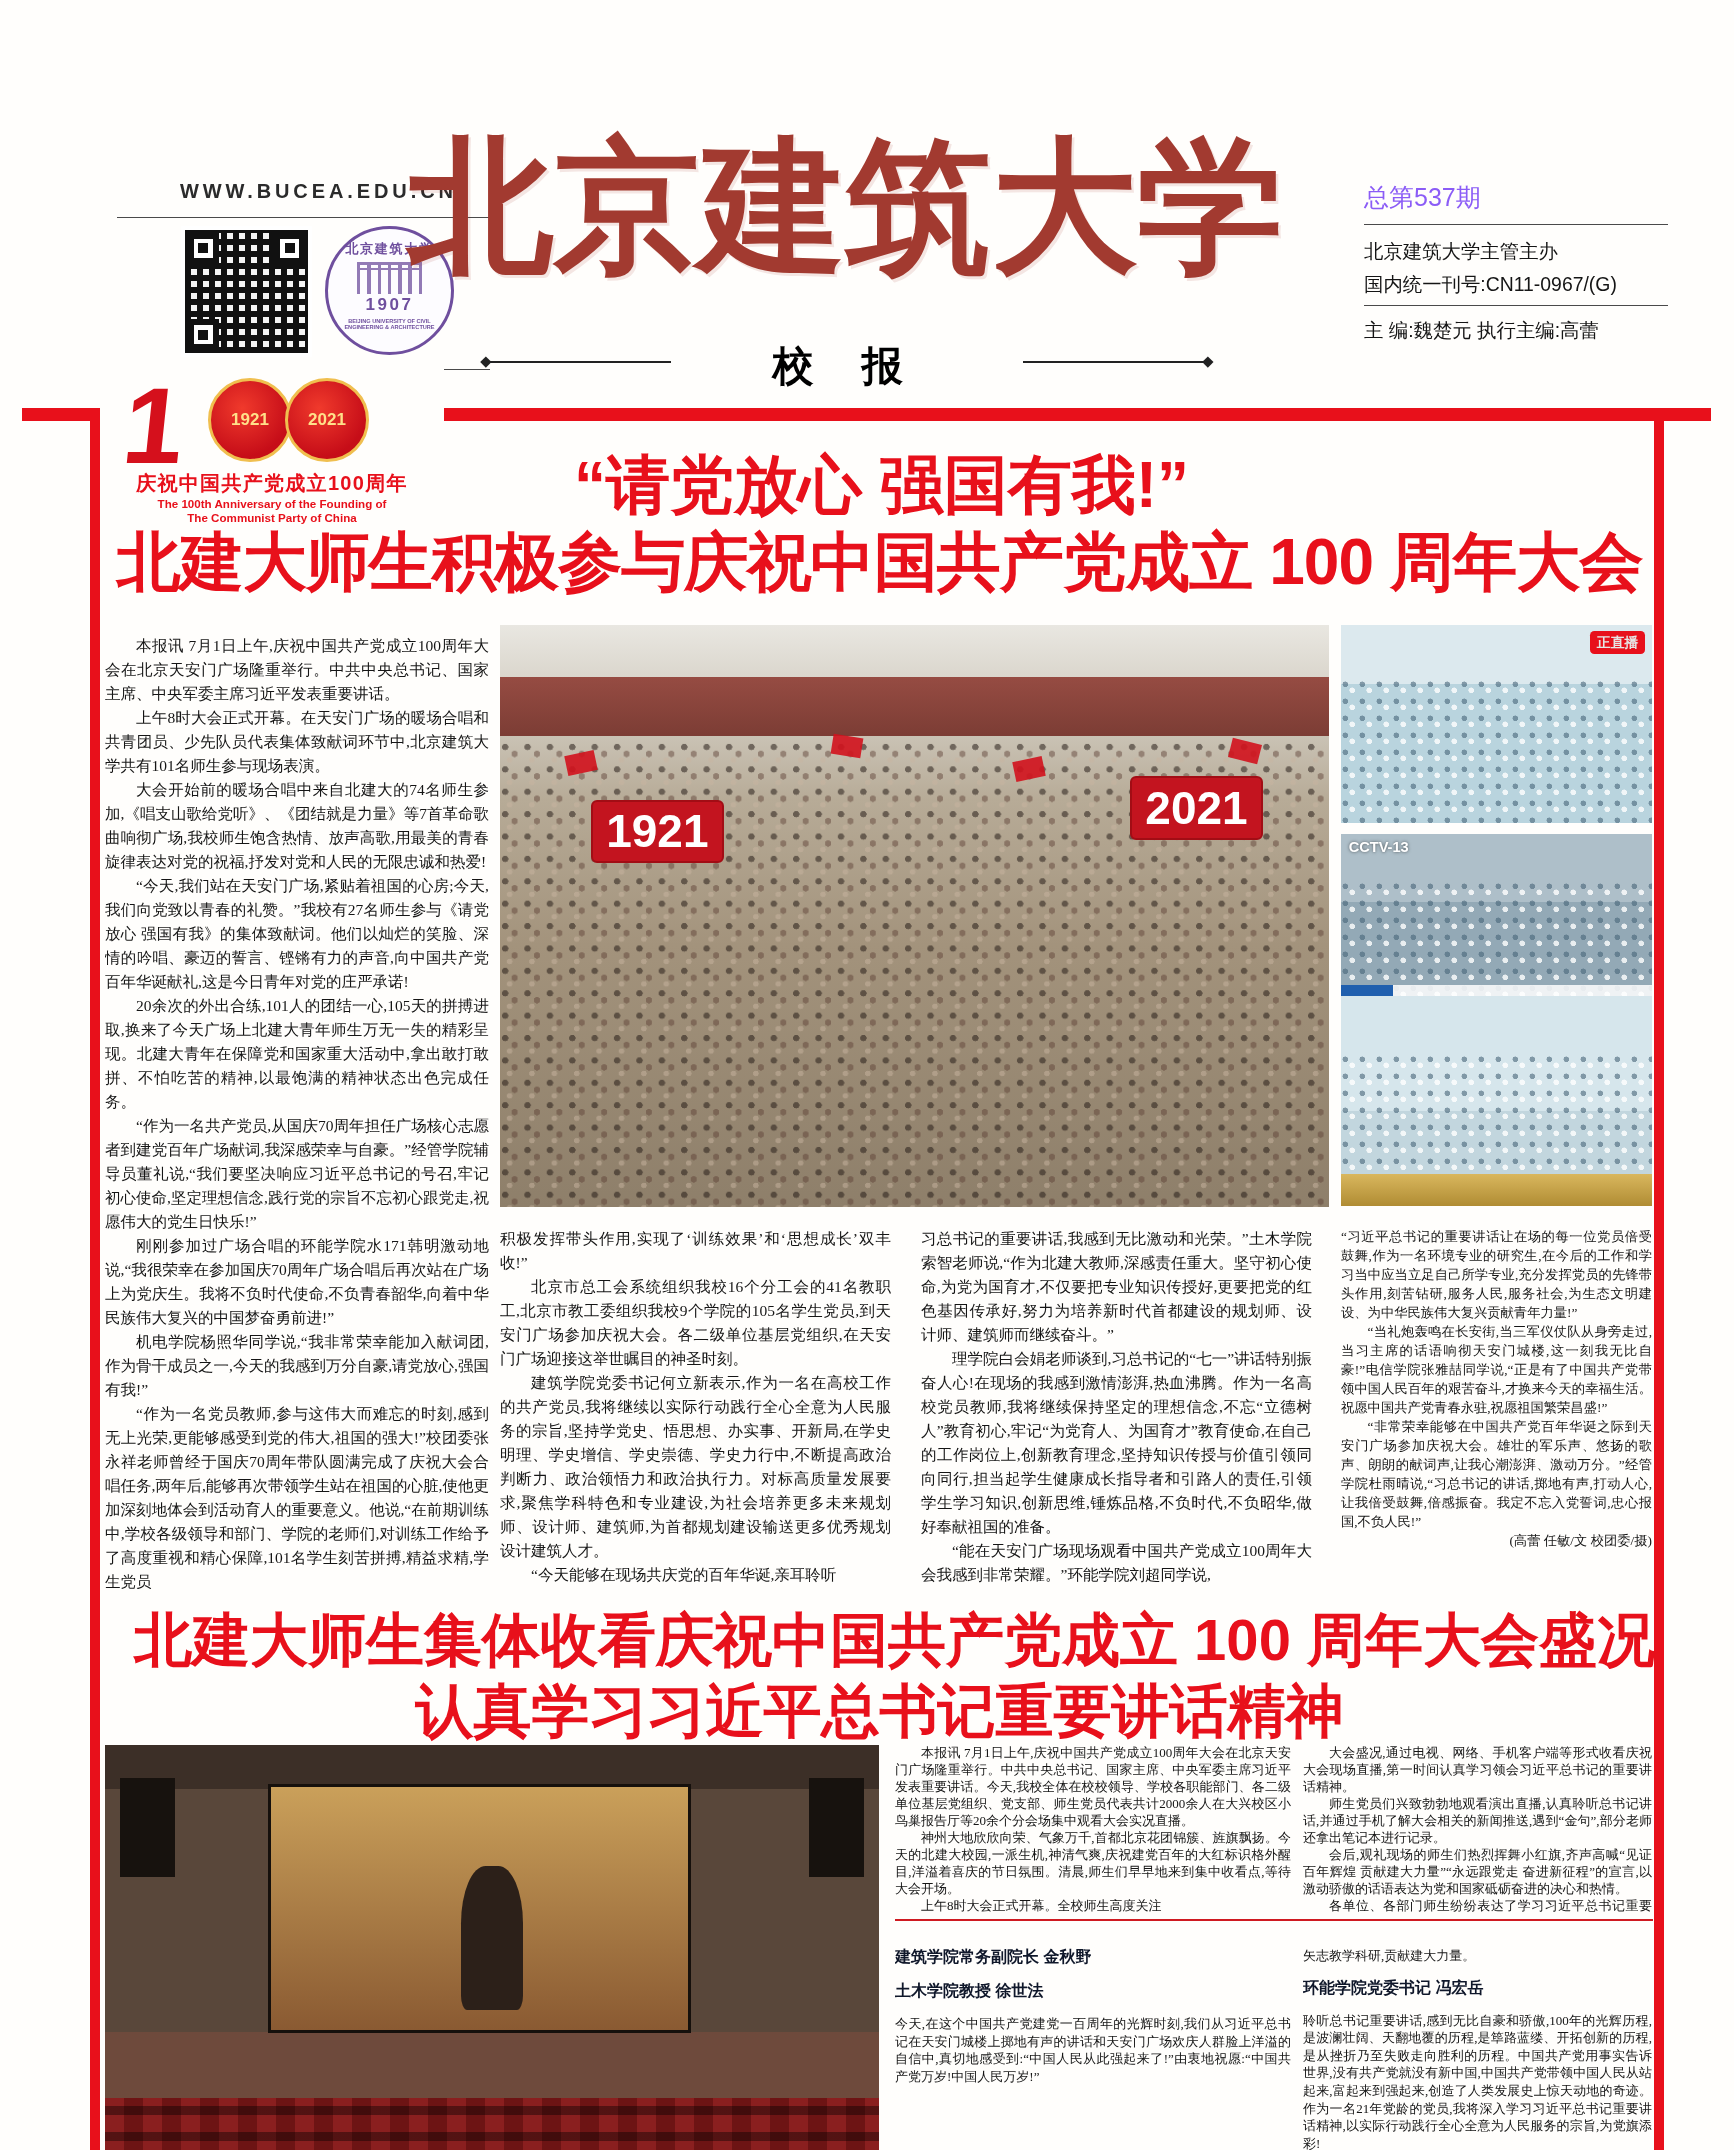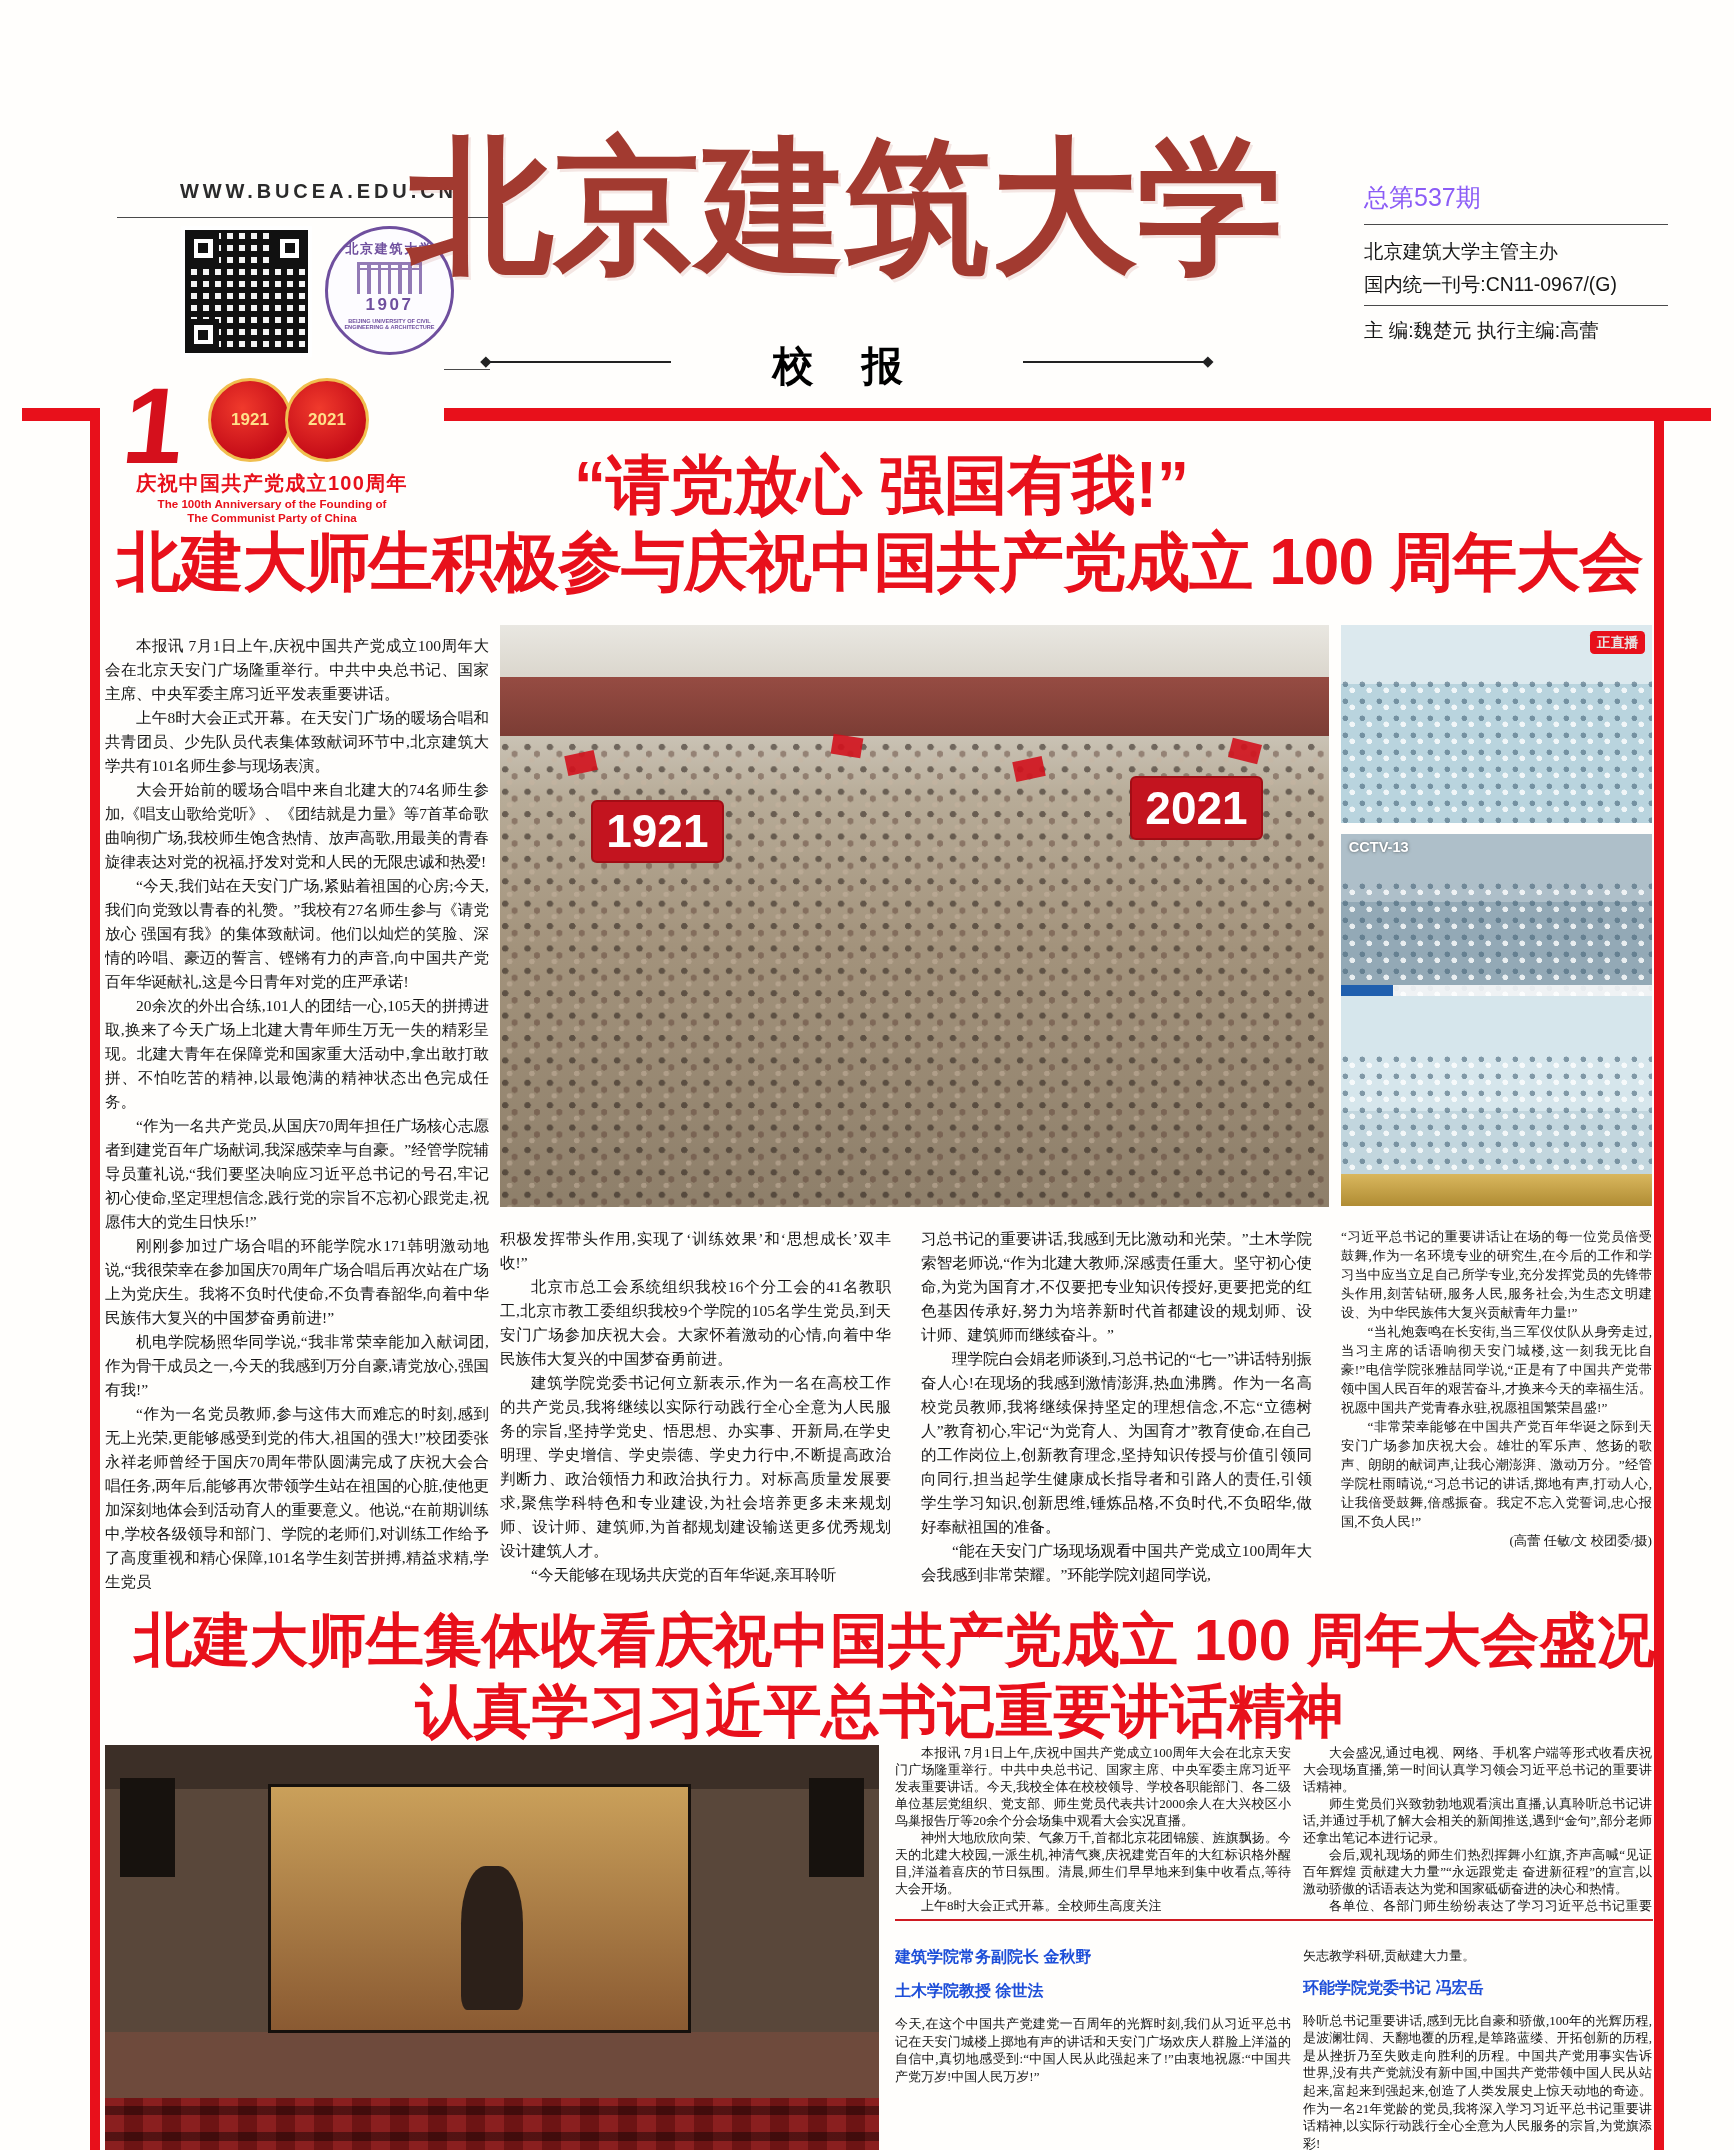--- a/index.html
+++ b/index.html
@@ -115,21 +115,21 @@
      background:repeating-linear-gradient(90deg,#8a1f1f 0 19px,#6d1414 19px 38px),
      repeating-linear-gradient(0deg,rgba(0,0,0,.4) 0 8.6px,rgba(0,0,0,0) 8.6px 26px);background-blend-mode:multiply;}
   #photo-hall .spk{position:absolute;width:7%;height:18%;background:#17120e;top:6%;}
   .art2 .p{margin:0;font-size:13px;line-height:17px;text-indent:2em;}
   #a2ca{left:895px;top:1744px;width:396px;height:171px;}
   #a2cb{left:1303px;top:1744px;width:349px;height:171px;}
   #divider2{left:895px;top:1919px;width:758px;height:1.7px;background:#cf1a21;}
   #secA{left:895px;top:1934px;width:396px;height:656px;}
   #secB{left:1303px;top:1934px;width:349px;height:656px;}
   .sec-h{font-family:"Liberation Sans","DejaVu Sans",sans-serif;font-weight:700;font-size:16px;
-         margin:13px 0 4.3px;color:#1d4ed8;text-indent:0;}
+         margin:13px 0 4.3px;color:#0f172a;text-indent:0;}
   .sec .p{font-size:13px;line-height:17.6px;}
 </style>
 </head>
 <body>
 
 <div id="page">
 
   <div class="abs sans" id="website">WWW.BUCEA.EDU.CN</div>
   <div class="abs hairline" id="hline1"></div>
   <div class="abs" id="qr">
@@ -218,21 +218,21 @@
       <p class="p">大会开始前的暖场合唱中来自北建大的74名师生参加,《唱支山歌给党听》、《团结就是力量》等7首革命歌曲响彻广场,我校师生饱含热情、放声高歌,用最美的青春旋律表达对党的祝福,抒发对党和人民的无限忠诚和热爱!</p>
       <p class="p">“今天,我们站在天安门广场,紧贴着祖国的心房;今天,我们向党致以青春的礼赞。”我校有27名师生参与《请党放心 强国有我》的集体致献词。他们以灿烂的笑脸、深情的吟唱、豪迈的誓言、铿锵有力的声音,向中国共产党百年华诞献礼,这是今日青年对党的庄严承诺!</p>
       <p class="p">20余次的外出合练,101人的团结一心,105天的拼搏进取,换来了今天广场上北建大青年师生万无一失的精彩呈现。北建大青年在保障党和国家重大活动中,拿出敢打敢拼、不怕吃苦的精神,以最饱满的精神状态出色完成任务。</p>
       <p class="p">“作为一名共产党员,从国庆70周年担任广场核心志愿者到建党百年广场献词,我深感荣幸与自豪。”经管学院辅导员董礼说,“我们要坚决响应习近平总书记的号召,牢记初心使命,坚定理想信念,践行党的宗旨不忘初心跟党走,祝愿伟大的党生日快乐!”</p>
       <p class="p">刚刚参加过广场合唱的环能学院水171韩明激动地说,“我很荣幸在参加国庆70周年广场合唱后再次站在广场上为党庆生。我将不负时代使命,不负青春韶华,向着中华民族伟大复兴的中国梦奋勇前进!”</p>
       <p class="p">机电学院杨照华同学说,“我非常荣幸能加入献词团,作为骨干成员之一,今天的我感到万分自豪,请党放心,强国有我!”</p>
       <p class="p">“作为一名党员教师,参与这伟大而难忘的时刻,感到无上光荣,更能够感受到党的伟大,祖国的强大!”校团委张永祥老师曾经于国庆70周年带队圆满完成了庆祝大会合唱任务,两年后,能够再次带领学生站在祖国的心脏,使他更加深刻地体会到活动育人的重要意义。他说,“在前期训练中,学校各级领导和部门、学院的老师们,对训练工作给予了高度重视和精心保障,101名学生刻苦拼搏,精益求精,学生党员</p>
     </div>
   <div class="col art1" id="a1c2">
       <p class="p cont">积极发挥带头作用,实现了‘训练效果’和‘思想成长’双丰收!”</p>
-      <p class="p">北京市总工会系统组织我校16个分工会的41名教职工,北京市教工委组织我校9个学院的105名学生党员,到天安门广场参加庆祝大会。大家怀着激动的心情,向着中华民族伟大复兴的中国梦奋勇前进。</p>
+      <p class="p">北京市总工会系统组织我校16个分工会的41名教职工,北京市教工委组织我校9个学院的105名学生党员,到天安门广场参加庆祝大会。各二级单位基层党组织,在天安门广场迎接这举世瞩目的神圣时刻。</p>
       <p class="p">建筑学院党委书记何立新表示,作为一名在高校工作的共产党员,我将继续以实际行动践行全心全意为人民服务的宗旨,坚持学党史、悟思想、办实事、开新局,在学史明理、学史增信、学史崇德、学史力行中,不断提高政治判断力、政治领悟力和政治执行力。对标高质量发展要求,聚焦学科特色和专业建设,为社会培养更多未来规划师、设计师、建筑师,为首都规划建设输送更多优秀规划设计建筑人才。</p>
       <p class="p">“今天能够在现场共庆党的百年华诞,亲耳聆听</p>
     </div>
   <div class="col art1" id="a1c3">
       <p class="p cont">习总书记的重要讲话,我感到无比激动和光荣。”土木学院索智老师说,“作为北建大教师,深感责任重大。坚守初心使命,为党为国育才,不仅要把专业知识传授好,更要把党的红色基因传承好,努力为培养新时代首都建设的规划师、设计师、建筑师而继续奋斗。”</p>
       <p class="p">理学院白会娟老师谈到,习总书记的“七一”讲话特别振奋人心!在现场的我感到激情澎湃,热血沸腾。作为一名高校党员教师,我将继续保持坚定的理想信念,不忘“立德树人”教育初心,牢记“为党育人、为国育才”教育使命,在自己的工作岗位上,创新教育理念,坚持知识传授与价值引领同向同行,担当起学生健康成长指导者和引路人的责任,引领学生学习知识,创新思维,锤炼品格,不负时代,不负昭华,做好奉献祖国的准备。</p>
       <p class="p">“能在天安门广场现场观看中国共产党成立100周年大会我感到非常荣耀。”环能学院刘超同学说,</p>
     </div>
   <div class="col art1" id="a1c4">
       <p class="p cont">“习近平总书记的重要讲话让在场的每一位党员倍受鼓舞,作为一名环境专业的研究生,在今后的工作和学习当中应当立足自己所学专业,充分发挥党员的先锋带头作用,刻苦钻研,服务人民,服务社会,为生态文明建设、为中华民族伟大复兴贡献青年力量!”</p>

